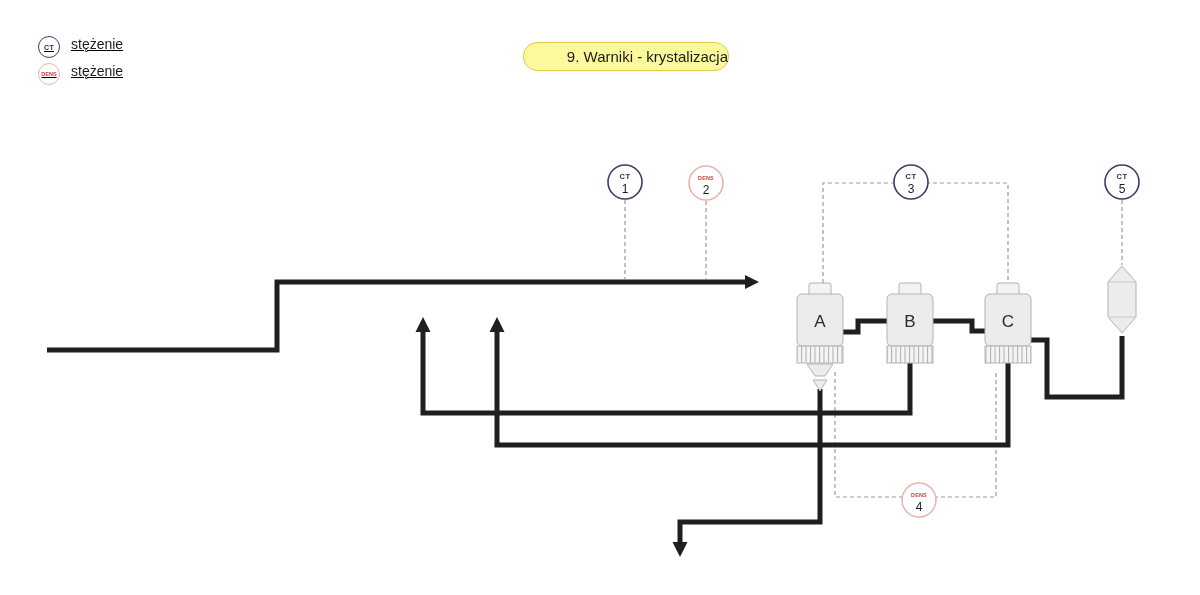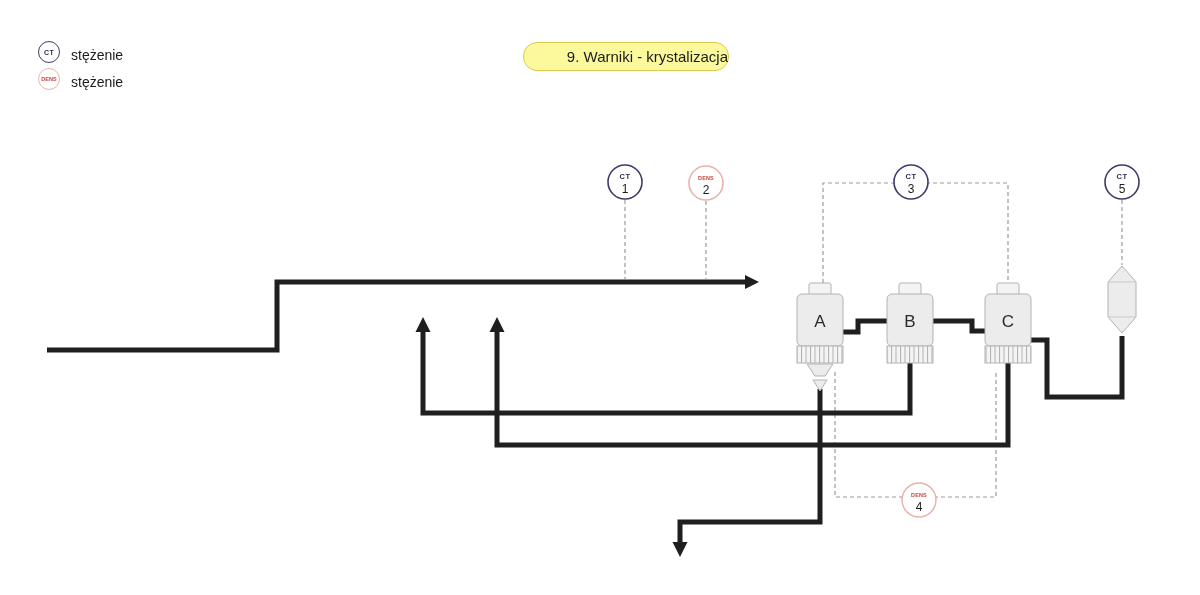--- a/index.html
+++ b/index.html
@@ -6,21 +6,21 @@
   .stage {
     position: relative;
     width: 1200px;
     height: 595px;
     background: #ffffff;
     overflow: hidden;
     font-family: "Liberation Sans", sans-serif;
   }
   
   .legend { position: absolute; left: 38px; top: 36px; }
-  .legend-row { display: flex; align-items: flex-end; gap: 11px; height: 27px; }
+  .legend-row { display: flex; align-items: flex-start; gap: 11px; height: 27px; text-decoration: underline; }
   .badge {
     width: 22px; height: 22px; border-radius: 50%;
     display: inline-flex; align-items: center; justify-content: center;
     box-sizing: border-box; background: #fff; flex: 0 0 22px;
   }
   .badge.ct  { border: 1.4px solid #44386a; color: #332a52; font-size: 7px;  font-weight: bold; letter-spacing: .3px; }
   .badge.dens{ border: 1.4px solid #e9b4ab; color: #c2453a; font-size: 5.5px; font-weight: bold; }
   .legend-label { font-size: 14px; color: #1c1c1c; }
   
   .title-box {

